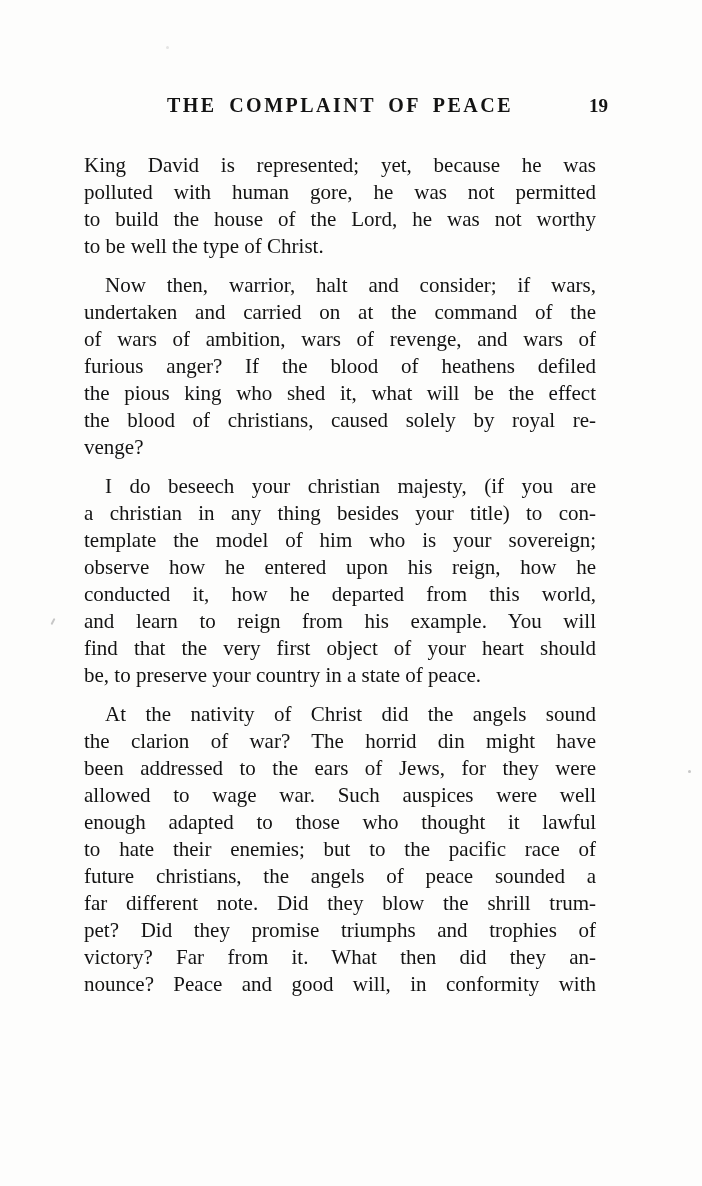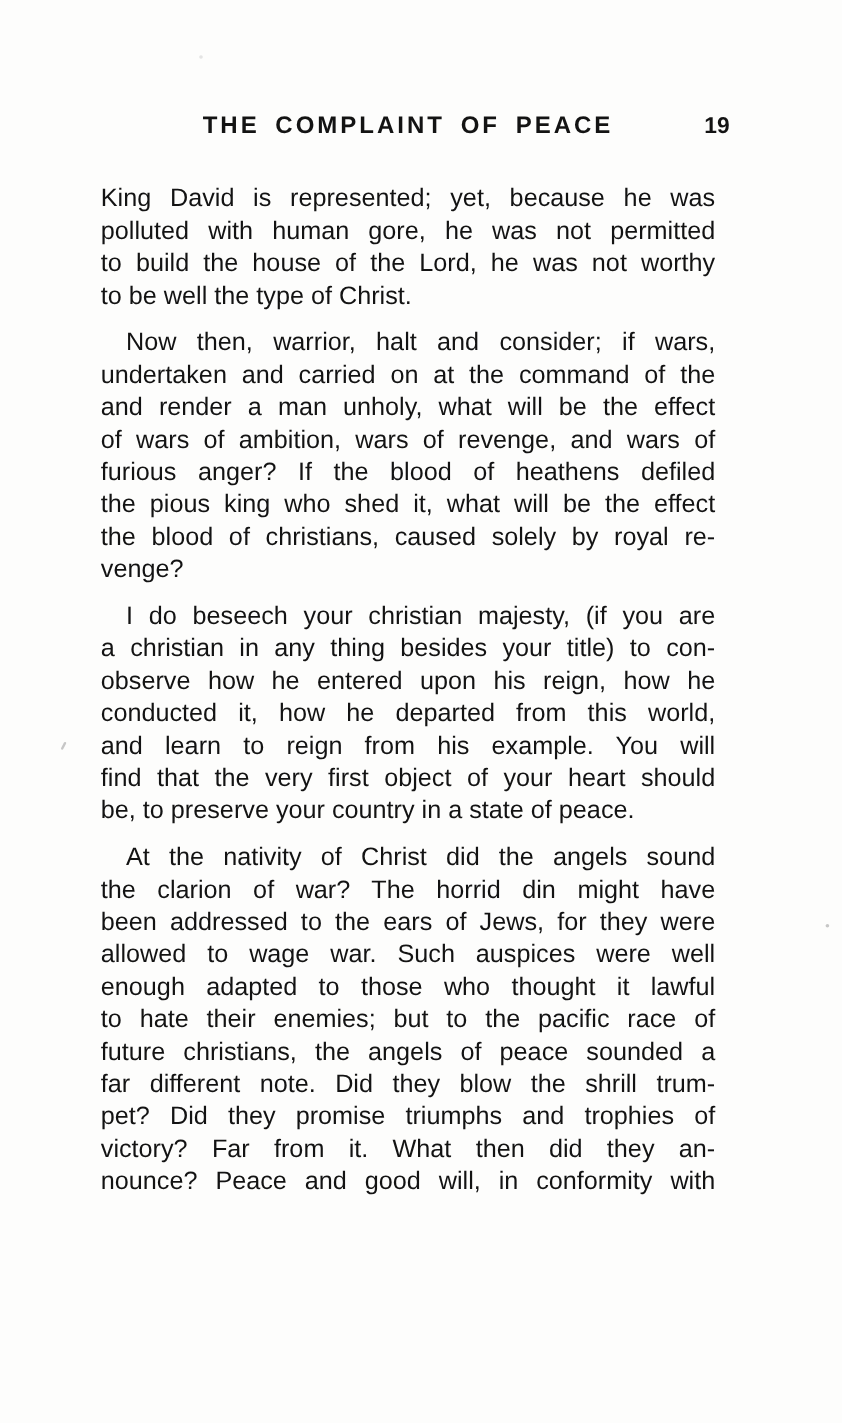--- a/index.html
+++ b/index.html
@@ -6,21 +6,21 @@
     margin: 0;
     padding: 0;
     background: #fdfdfc;
   }
   .page {
     position: relative;
     width: 702px;
     height: 1186px;
     background: #fdfdfc;
     overflow: hidden;
-    font-family: Liberation Sans, sans-serif;
+    font-family: Liberation Serif, serif;
     color: #131313;
   }
   .running-head {
     position: absolute;
     left: 72px;
     top: 93px;
     width: 536px;
     display: grid;
     grid-template-columns: 1fr auto 1fr;
     align-items: baseline;
@@ -91,30 +91,30 @@
   <main class="body-text" id="body-text">
       <div class="para">
         <div class="line">King David is represented; yet, because he was</div>
         <div class="line">polluted with human gore, he was not permitted</div>
         <div class="line">to build the house of the Lord, he was not worthy</div>
         <div class="line last">to be well the type of Christ.</div>
       </div>
       <div class="para indented">
         <div class="line">Now then, warrior, halt and consider; if wars,</div>
         <div class="line">undertaken and carried on at the command of the</div>
-        <div class="line">and render a man unholy, what will be the effect</div>
         <div class="line">of wars of ambition, wars of revenge, and wars of</div>
         <div class="line">furious anger? If the blood of heathens defiled</div>
         <div class="line">the pious king who shed it, what will be the effect</div>
         <div class="line">the blood of christians, caused solely by royal re-</div>
         <div class="line last">venge?</div>
       </div>
       <div class="para indented">
         <div class="line">I do beseech your christian majesty, (if you are</div>
         <div class="line">a christian in any thing besides your title) to con-</div>
+        <div class="line">template the model of him who is your sovereign;</div>
         <div class="line">observe how he entered upon his reign, how he</div>
         <div class="line">conducted it, how he departed from this world,</div>
         <div class="line">and learn to reign from his example. You will</div>
         <div class="line">find that the very first object of your heart should</div>
         <div class="line last">be, to preserve your country in a state of peace.</div>
       </div>
       <div class="para indented">
         <div class="line">At the nativity of Christ did the angels sound</div>
         <div class="line">the clarion of war? The horrid din might have</div>
         <div class="line">been addressed to the ears of Jews, for they were</div>

